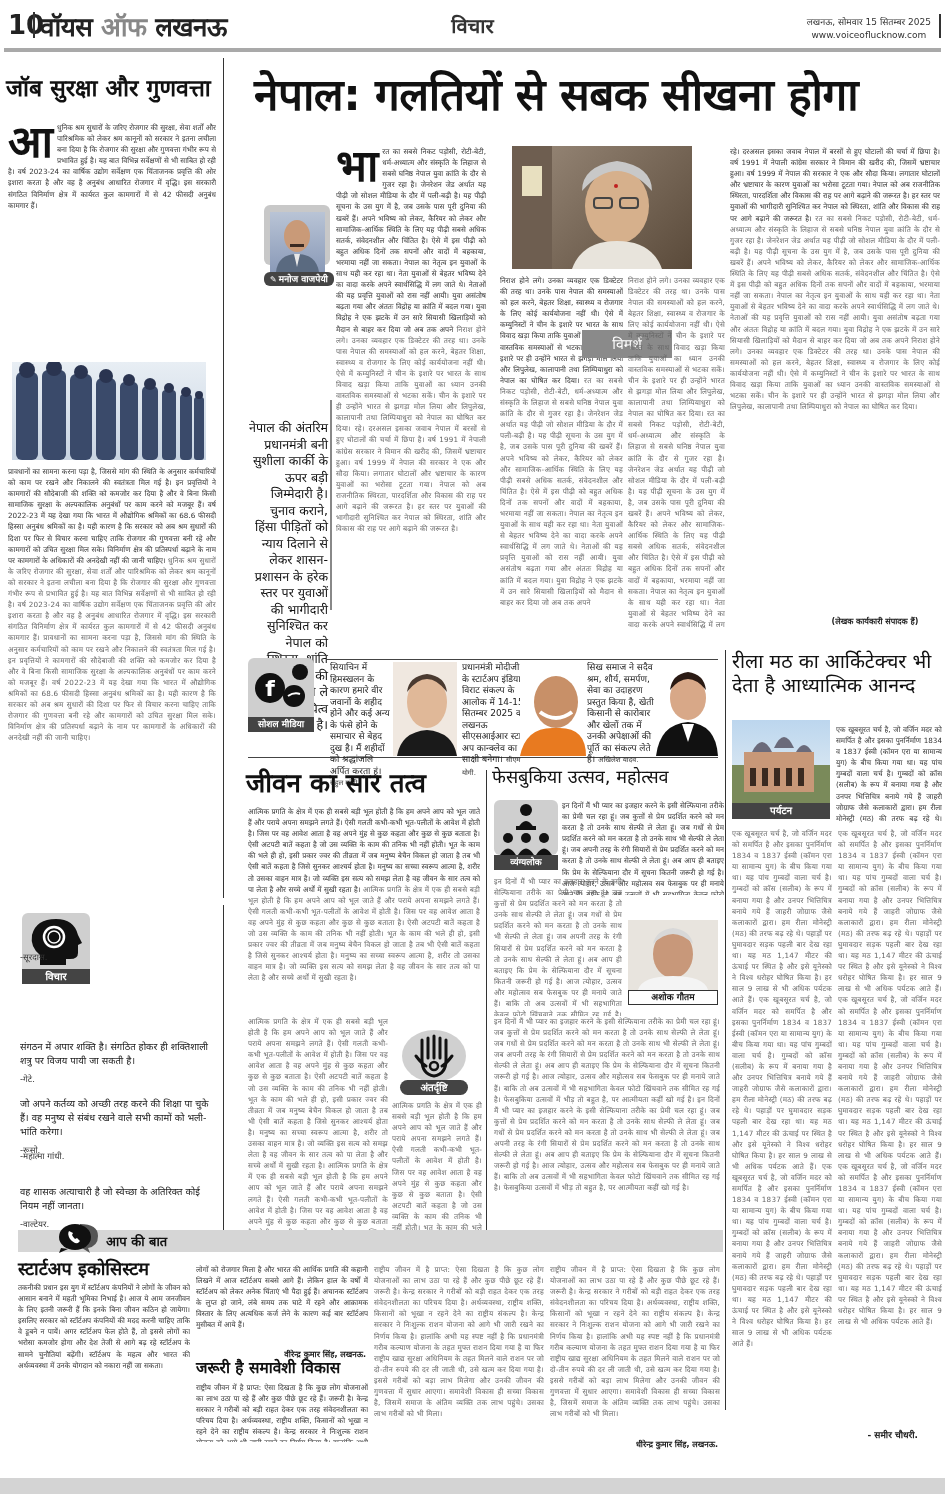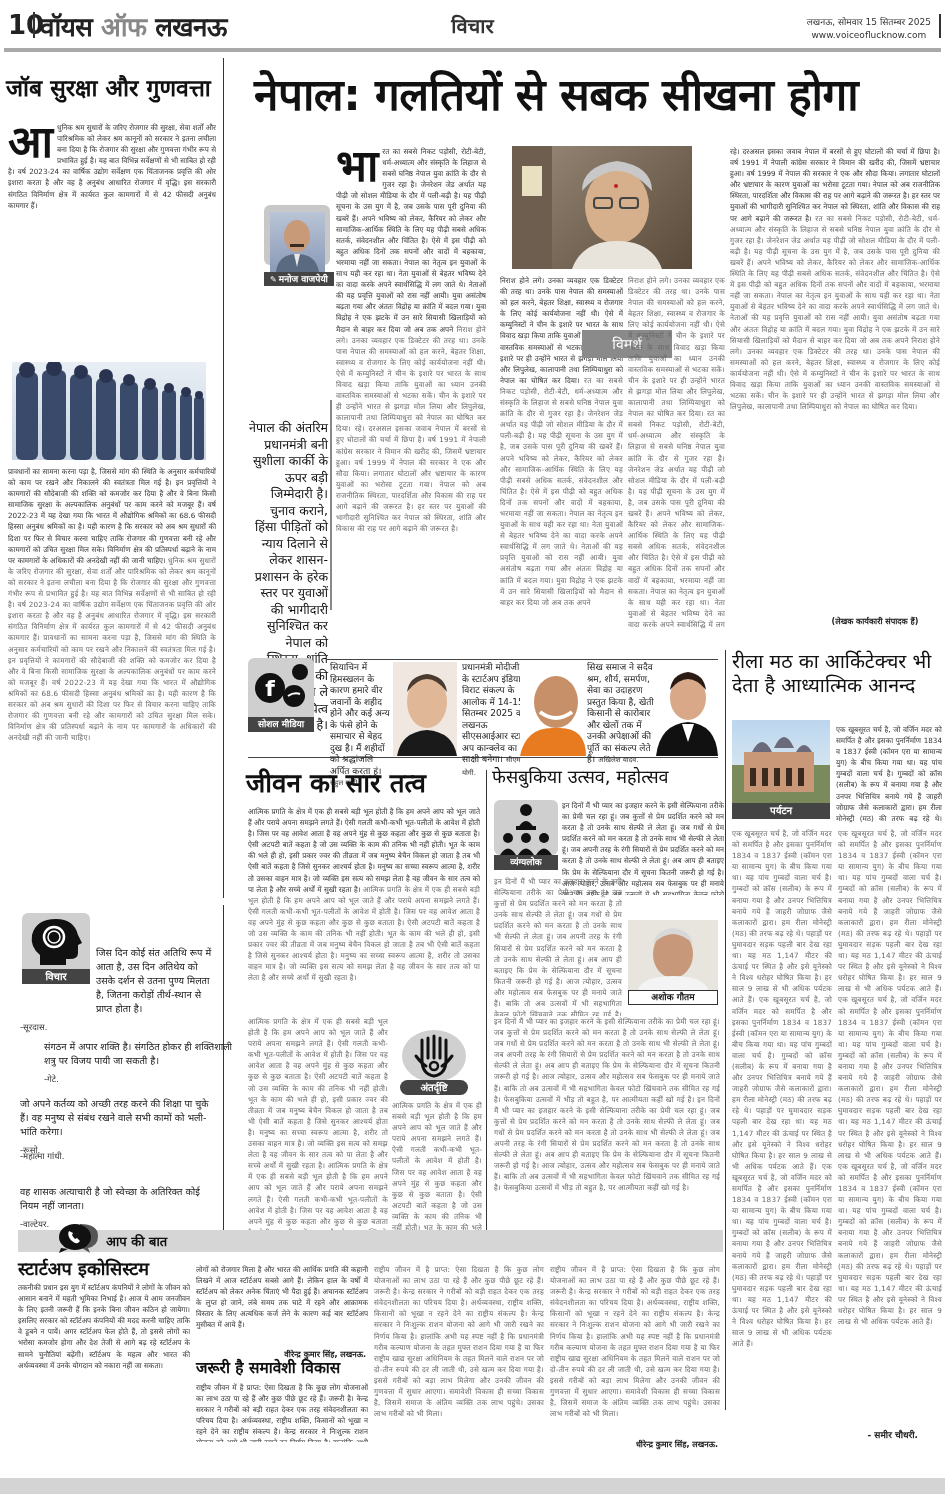--- a/index.html
+++ b/index.html
@@ -94,21 +94,21 @@
 
 <div class="abs" style="left:264px;top:205px;width:66px;height:60px;background:#c8c8c8;border-radius:6px;"></div>
 <div class="abs img-box" style="left:270px;top:212px;width:55px;height:60px;background:linear-gradient(180deg,#b9c4d6,#8a9ab8);">
   <svg width="55" height="60" viewBox="0 0 55 60">
     <ellipse cx="27" cy="24" rx="13" ry="16" fill="#c99a78"></ellipse>
     <rect x="20" y="32" width="14" height="3" fill="#3a2a22"></rect>
     <path d="M6 60 Q8 42 27 42 Q46 42 49 60 Z" fill="#5a6a80"></path>
     <path d="M24 42 L27 55 L30 42 Z" fill="#e8e8e8"></path>
   </svg>
 </div>
-<div class="abs label-box" style="left:264px;top:272px;width:70px;height:14px;font-size:9px;line-height:14px;border-radius:0;">
+<div class="abs label-box" style="left:264px;top:272px;width:70px;height:14px;font-size:9px;line-height:14px;border-radius:6px;">
   <span style="font-size:8px;margin-right:2px;">✎</span><span>मनोज वाजपेयी</span>
 </div>
 
 <div class="abs body-text" style="left:336px;top:146px;width:150px;height:485px;overflow:hidden;">
   <span class="dropcap">भा</span>
   <span>रत का सबसे निकट पड़ोसी, रोटी-बेटी, धर्म-अध्यात्म और संस्कृति के लिहाज से सबसे घनिष्ठ नेपाल युवा क्रांति के दौर से गुजर रहा है। जेनरेशन जेड अर्थात यह पीढ़ी जो सोशल मीडिया के दौर में पली-बढ़ी है। यह पीढ़ी सूचना के उस युग में है, जब उसके पास पूरी दुनिया की खबरें हैं। अपने भविष्य को लेकर, कैरियर को लेकर और सामाजिक-आर्थिक स्थिति के लिए यह पीढ़ी सबसे अधिक सतर्क, संवेदनशील और चिंतित है। ऐसे में इस पीढ़ी को बहुत अधिक दिनों तक सपनों और वादों में बहकाया, भरमाया नहीं जा सकता। नेपाल का नेतृत्व इन युवाओं के साथ यही कर रहा था। नेता युवाओं से बेहतर भविष्य देने का वादा करके अपने स्वार्थसिद्धि में लग जाते थे। नेताओं की यह प्रवृत्ति युवाओं को रास नहीं आयी। युवा असंतोष बढ़ता गया और अंततः विद्रोह या क्रांति में बदल गया। युवा विद्रोह ने एक झटके में उन सारे सियासी खिलाड़ियों को मैदान से बाहर कर दिया जो अब तक अपने</span>
   <span class="filler">निराश होने लगे। उनका व्यवहार एक डिक्टेटर की तरह था। उनके पास नेपाल की समस्याओं को हल करने, बेहतर शिक्षा, स्वास्थ्य व रोजगार के लिए कोई कार्ययोजना नहीं थी। ऐसे में कम्युनिस्टों ने चीन के इशारे पर भारत के साथ विवाद खड़ा किया ताकि युवाओं का ध्यान उनकी वास्तविक समस्याओं से भटका सकें। चीन के इशारे पर ही उन्होंने भारत से झगड़ा मोल लिया और लिपुलेख, कालापानी तथा लिम्पियाधुरा को नेपाल का घोषित कर दिया।</span>
   <span class="filler">रहे। दरअसल इसका जवाब नेपाल में बरसों से हुए घोटालों की चर्चा में छिपा है। वर्ष 1991 में नेपाली कांग्रेस सरकार ने विमान की खरीद की, जिसमें भ्रष्टाचार हुआ। वर्ष 1999 में नेपाल की सरकार ने एक और सौदा किया। लगातार घोटालों और भ्रष्टाचार के कारण युवाओं का भरोसा टूटता गया। नेपाल को अब राजनीतिक स्थिरता, पारदर्शिता और विकास की राह पर आगे बढ़ाने की जरूरत है। हर स्तर पर युवाओं की भागीदारी सुनिश्चित कर नेपाल को स्थिरता, शांति और विकास की राह पर आगे बढ़ाने की जरूरत है।</span>
 </div>
 
@@ -288,24 +288,23 @@
 <div class="abs gray-badge" style="left:22px;top:913px;width:68px;height:71px;">
   <svg width="68" height="56" viewBox="0 0 68 56">
     <path d="M18 52 L18 42 Q8 34 10 22 Q14 6 34 6 Q52 6 56 22 L60 30 L56 32 L56 40 Q56 46 48 46 L44 46 L44 52 Z" fill="#111"></path>
     <circle cx="32" cy="24" r="10" fill="none" stroke="#fff" stroke-width="2.5"></circle>
     <circle cx="32" cy="24" r="6" fill="none" stroke="#fff" stroke-width="1.5"></circle>
   </svg>
   <div class="label-box" style="position:absolute;left:0;bottom:0;width:68px;height:15px;font-size:10px;line-height:15px;">विचार</div>
 </div>
 <div class="abs quote-block" style="left:96px;top:948px;width:118px;"></div>
 <div class="abs quote-block" style="left:20px;top:946px;width:194px;">
-  <div style="padding-left:76px;">जिस दिन कोई संत अतिथि रूप में आता है, उस दिन अतिथेय को उसके दर्शन से उतना पुण्य मिलता है, जितना करोड़ों तीर्थ-स्थान से प्राप्त होता है।</div>
   <div class="quote-author">-सूरदास.</div>
 </div>
-<div class="abs quote-block" style="left:20px;top:1040px;width:194px;margin-left:24px;">
+<div class="abs quote-block" style="left:20px;top:1040px;width:194px;">
   <div>संगठन में अपार शक्ति है। संगठित होकर ही शक्तिशाली शत्रु पर विजय पायी जा सकती है।</div>
   <div class="quote-author">-गेटे.</div>
 </div>
 <div class="abs quote-block" style="left:20px;top:1097px;width:194px;">
   <div>जो अपने कर्तव्य को अच्छी तरह करने की शिक्षा पा चुके हैं। वह मनुष्य से संबंध रखने वाले सभी कामों को भली-भांति करेगा।</div>
   <div class="quote-author">-रूसो.</div>
 </div>
 <div class="abs quote-block" style="left:20px;top:1145px;width:194px;">
   <div class="quote-author">-महात्मा गांधी.</div>
 </div>

